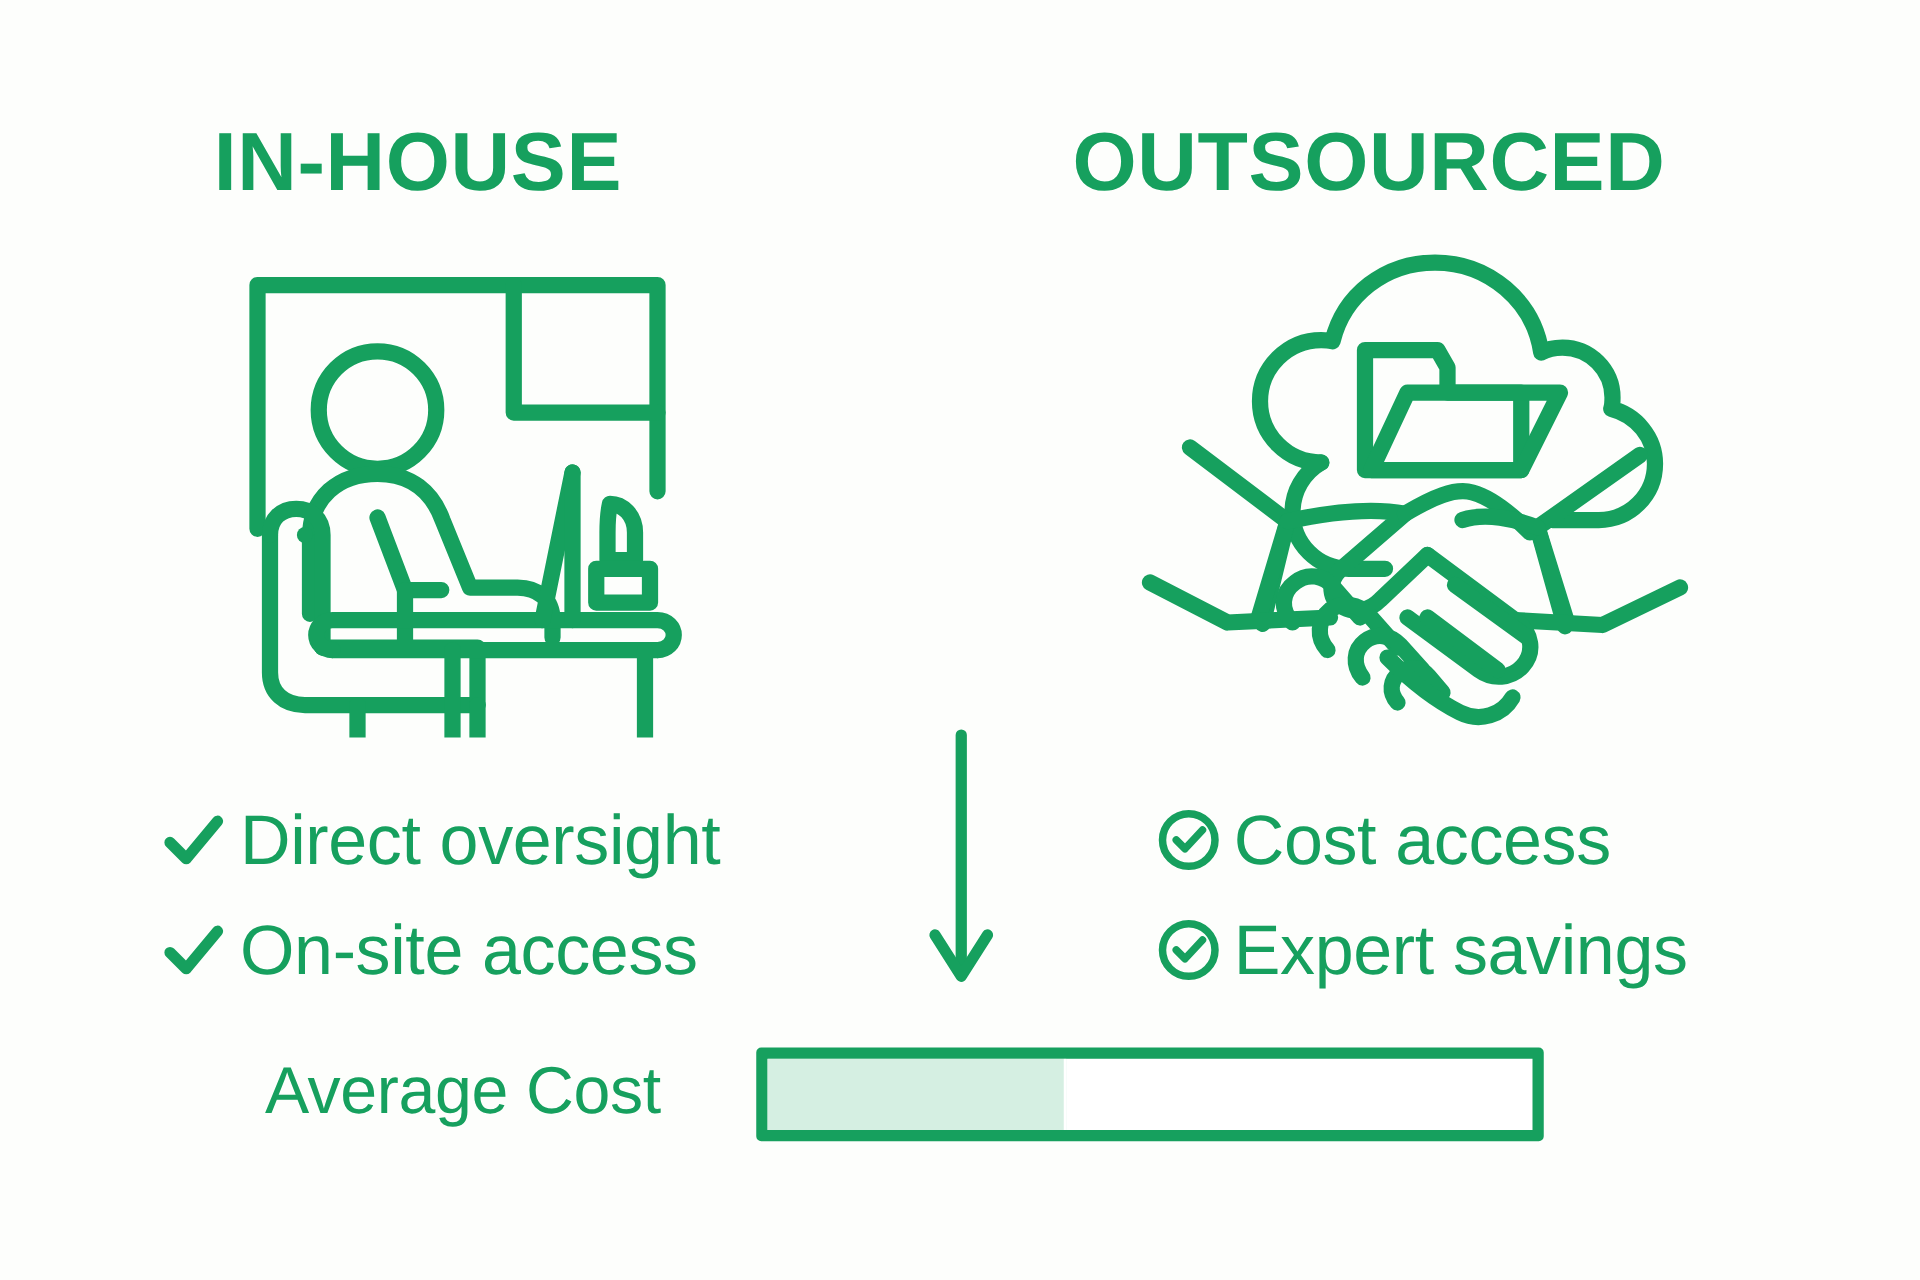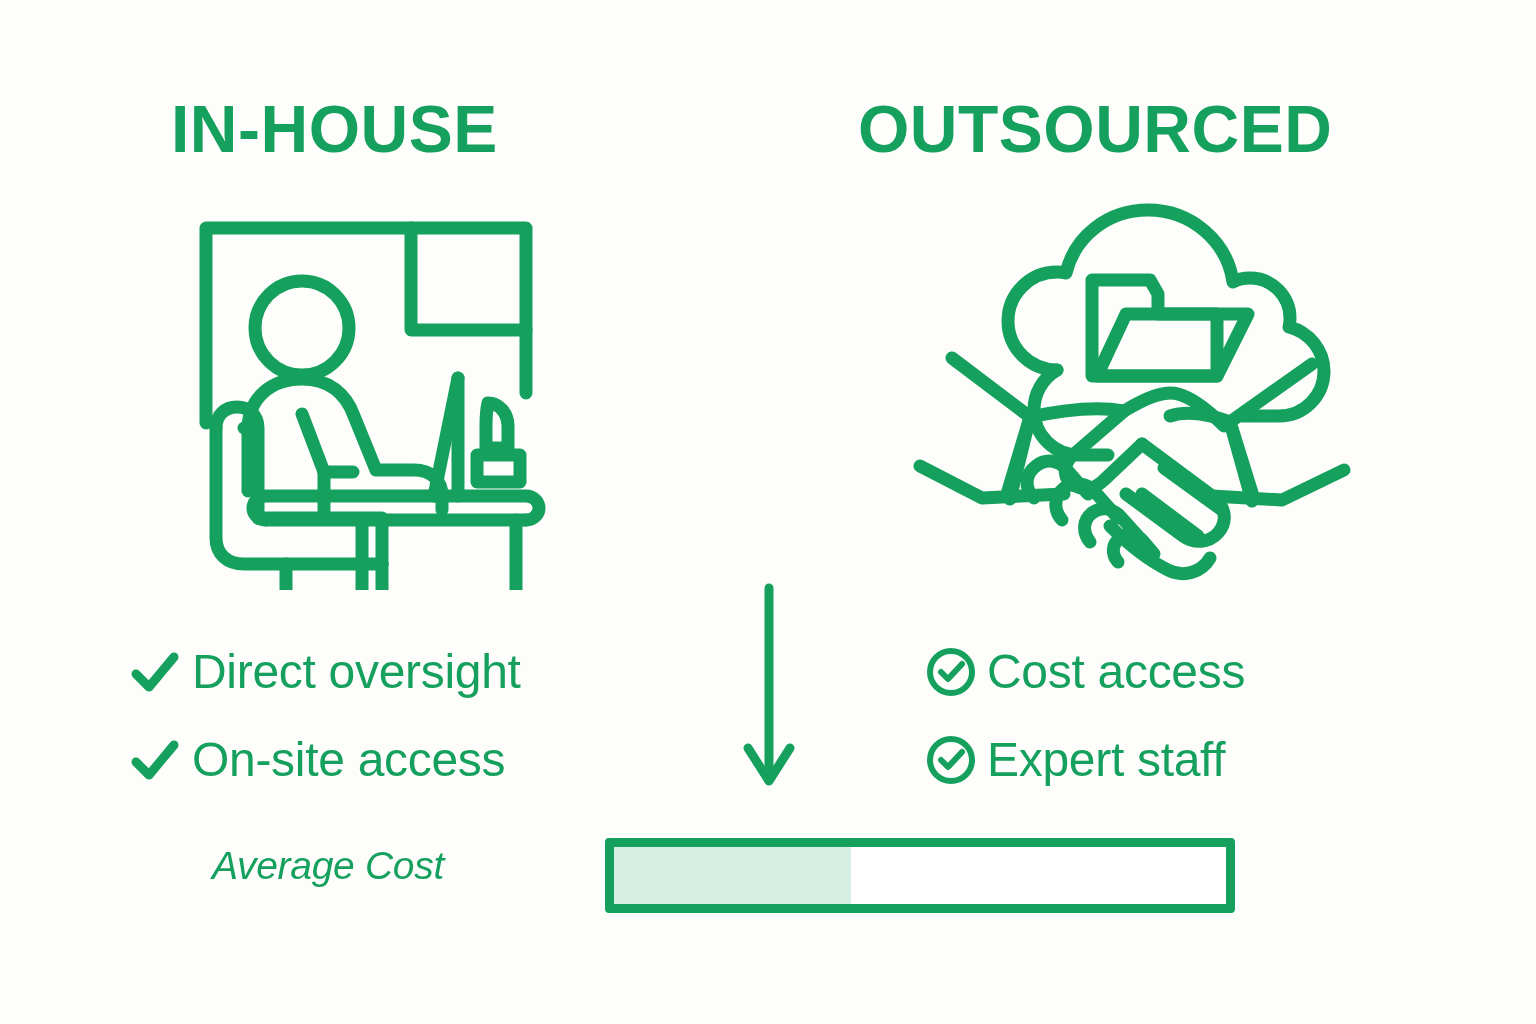--- a/index.html
+++ b/index.html
@@ -69,21 +69,21 @@
     display: flex;
     align-items: center;
     justify-content: flex-start;
   }
   .feature-mark.circled {
     width: 72px;
     flex: 0 0 72px;
     justify-content: center;
   }
   .feature-label {
-    font-size: 48px;
+    font-size: 56px;
     color: #16a05e;
     white-space: nowrap;
     line-height: 1;
     letter-spacing: -0.3px;
   }
 
   
   .center-arrow {
     position: absolute;
     left: 742px;
@@ -97,26 +97,25 @@
     position: absolute;
     left: 0;
     top: 832px;
     width: 1536px;
     height: 92px;
   }
   .cost-label {
     position: absolute;
     left: 212px;
     top: 14px;
-    font-size: 39px;
+    font-size: 53px;
     color: #16a05e;
     line-height: 1;
     white-space: nowrap;
     letter-spacing: -0.3px;
-    font-style: italic;
   }
   .cost-bar {
     position: absolute;
     left: 605px;
     top: 6px;
     width: 630px;
     height: 75px;
     border: 9px solid #16a05e;
     border-radius: 4px;
     background: #ffffff;
@@ -255,21 +254,21 @@
       <span class="feature-label">Cost access</span>
     </div>
 
     <div class="feature-item">
       <span class="feature-mark circled">
         <svg viewBox="0 0 52 52" width="52" height="52" fill="none" stroke="#16a05e" stroke-width="6" stroke-linecap="round" stroke-linejoin="round">
           <circle cx="26" cy="26" r="21"></circle>
           <path d="M16 26 L23 33 L37 18"></path>
         </svg>
       </span>
-      <span class="feature-label">Expert staff</span>
+      <span class="feature-label">Expert savings</span>
     </div>
 
   </div>
 
   <div class="center-arrow">
     <svg viewBox="0 0 56 212" width="56" height="212" fill="none" stroke="#16a05e" stroke-width="9" stroke-linecap="round" stroke-linejoin="round">
       <path d="M27 6 L27 198"></path>
       <path d="M6 166 L27 199 L48 166"></path>
     </svg>
   </div>

